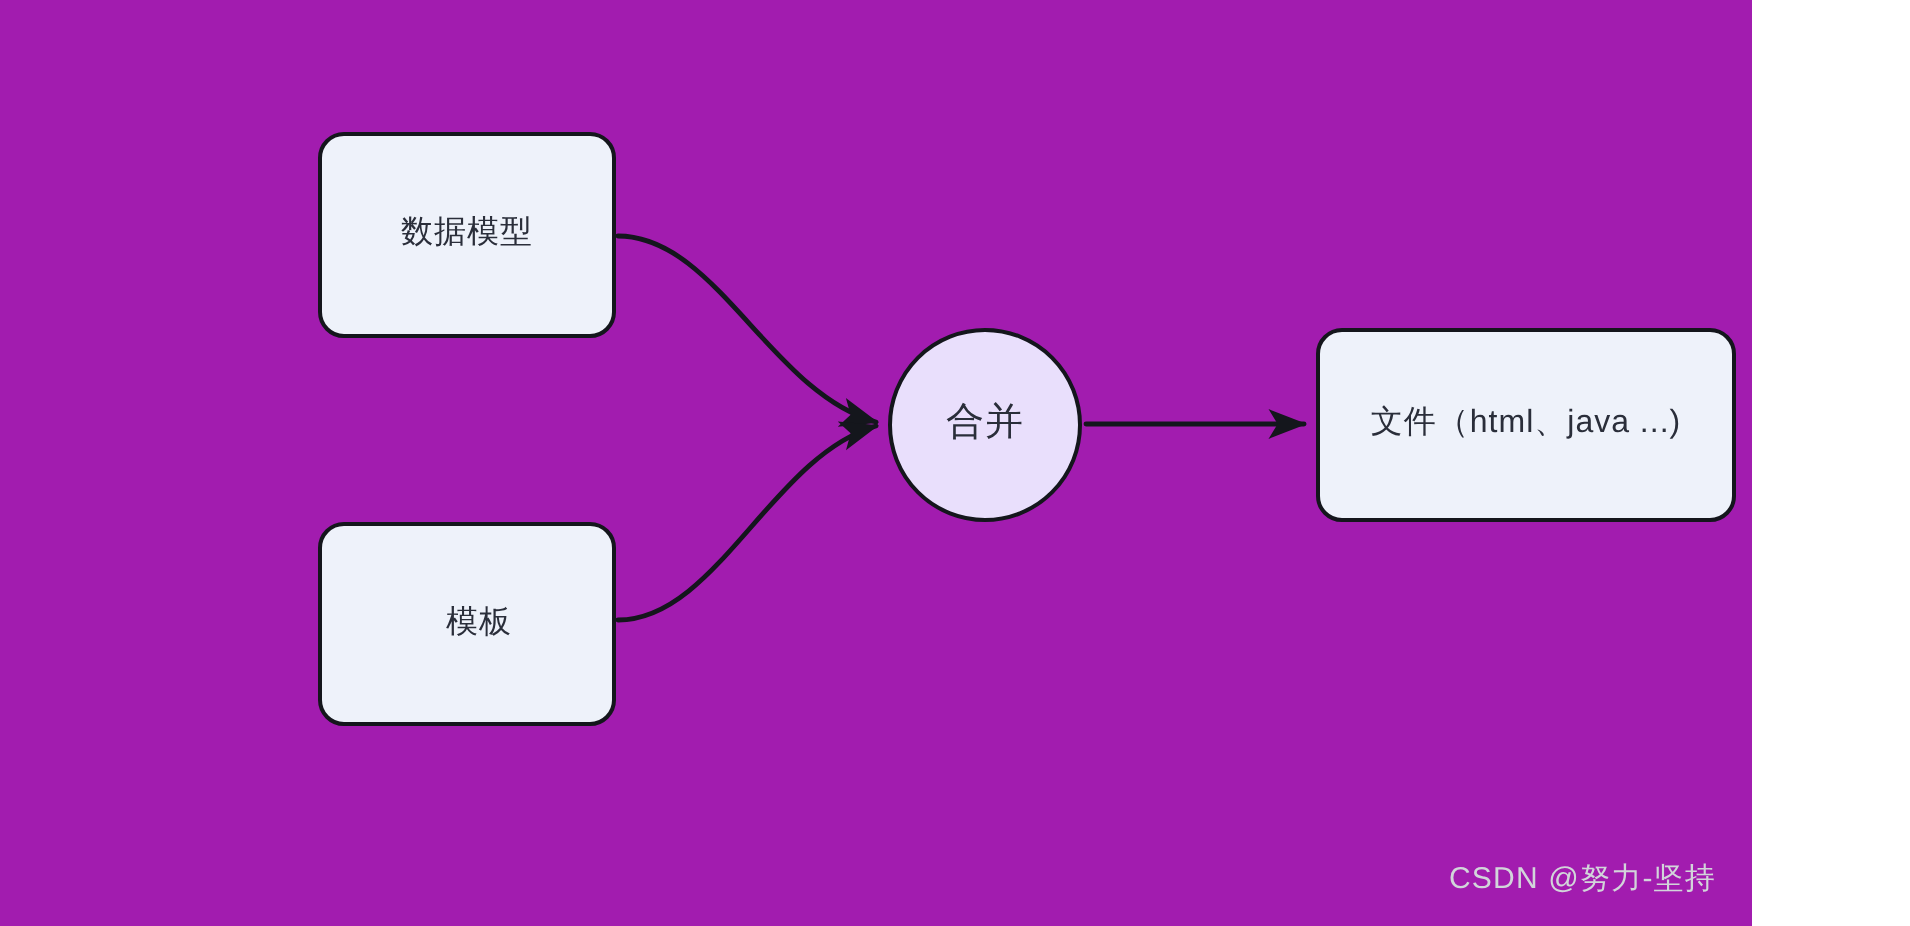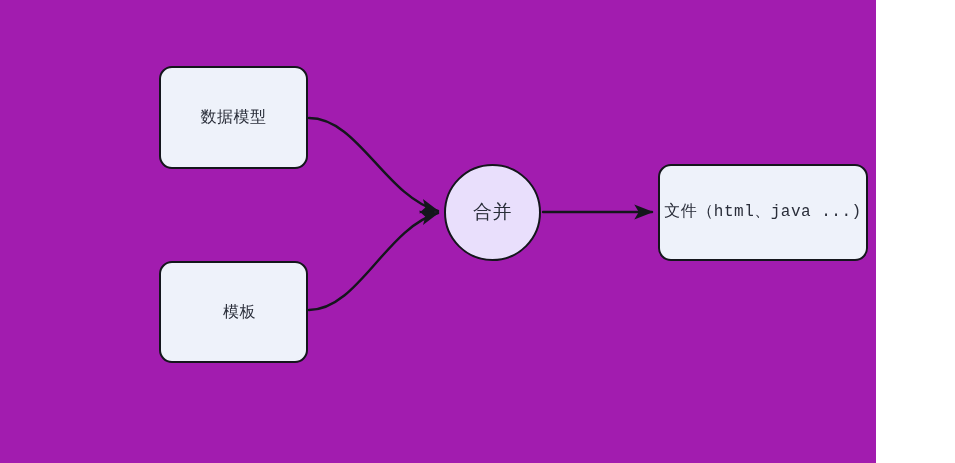--- a/index.html
+++ b/index.html
@@ -74,21 +74,21 @@
     height: 97px;
   }
   #node-merge .node-label { font-size: 19px; }
 
   #node-file {
     left: 658px;
     top: 164px;
     width: 210px;
     height: 97px;
   }
-  #node-file .node-label { font-size: 16px; font-family: Liberation Mono, monospace; }
+  #node-file .node-label { font-size: 16px; }
 
   #watermark {
     position: absolute;
     right: 18px;
     bottom: 14px;
     color: #d2d5da;
     font-size: 15px;
     letter-spacing: 0.6px;
     white-space: nowrap;
     user-select: none;
@@ -122,14 +122,15 @@
   </div>
 
   <div class="node node-circle" id="node-merge">
     <span class="node-label">合并</span>
   </div>
 
   <div class="node node-rect" id="node-file">
     <span class="node-label">文件（html、java ...)</span>
   </div>
 
+  <div id="watermark">CSDN @努力-坚持</div>
 
 </div>
 
 </body></html>

